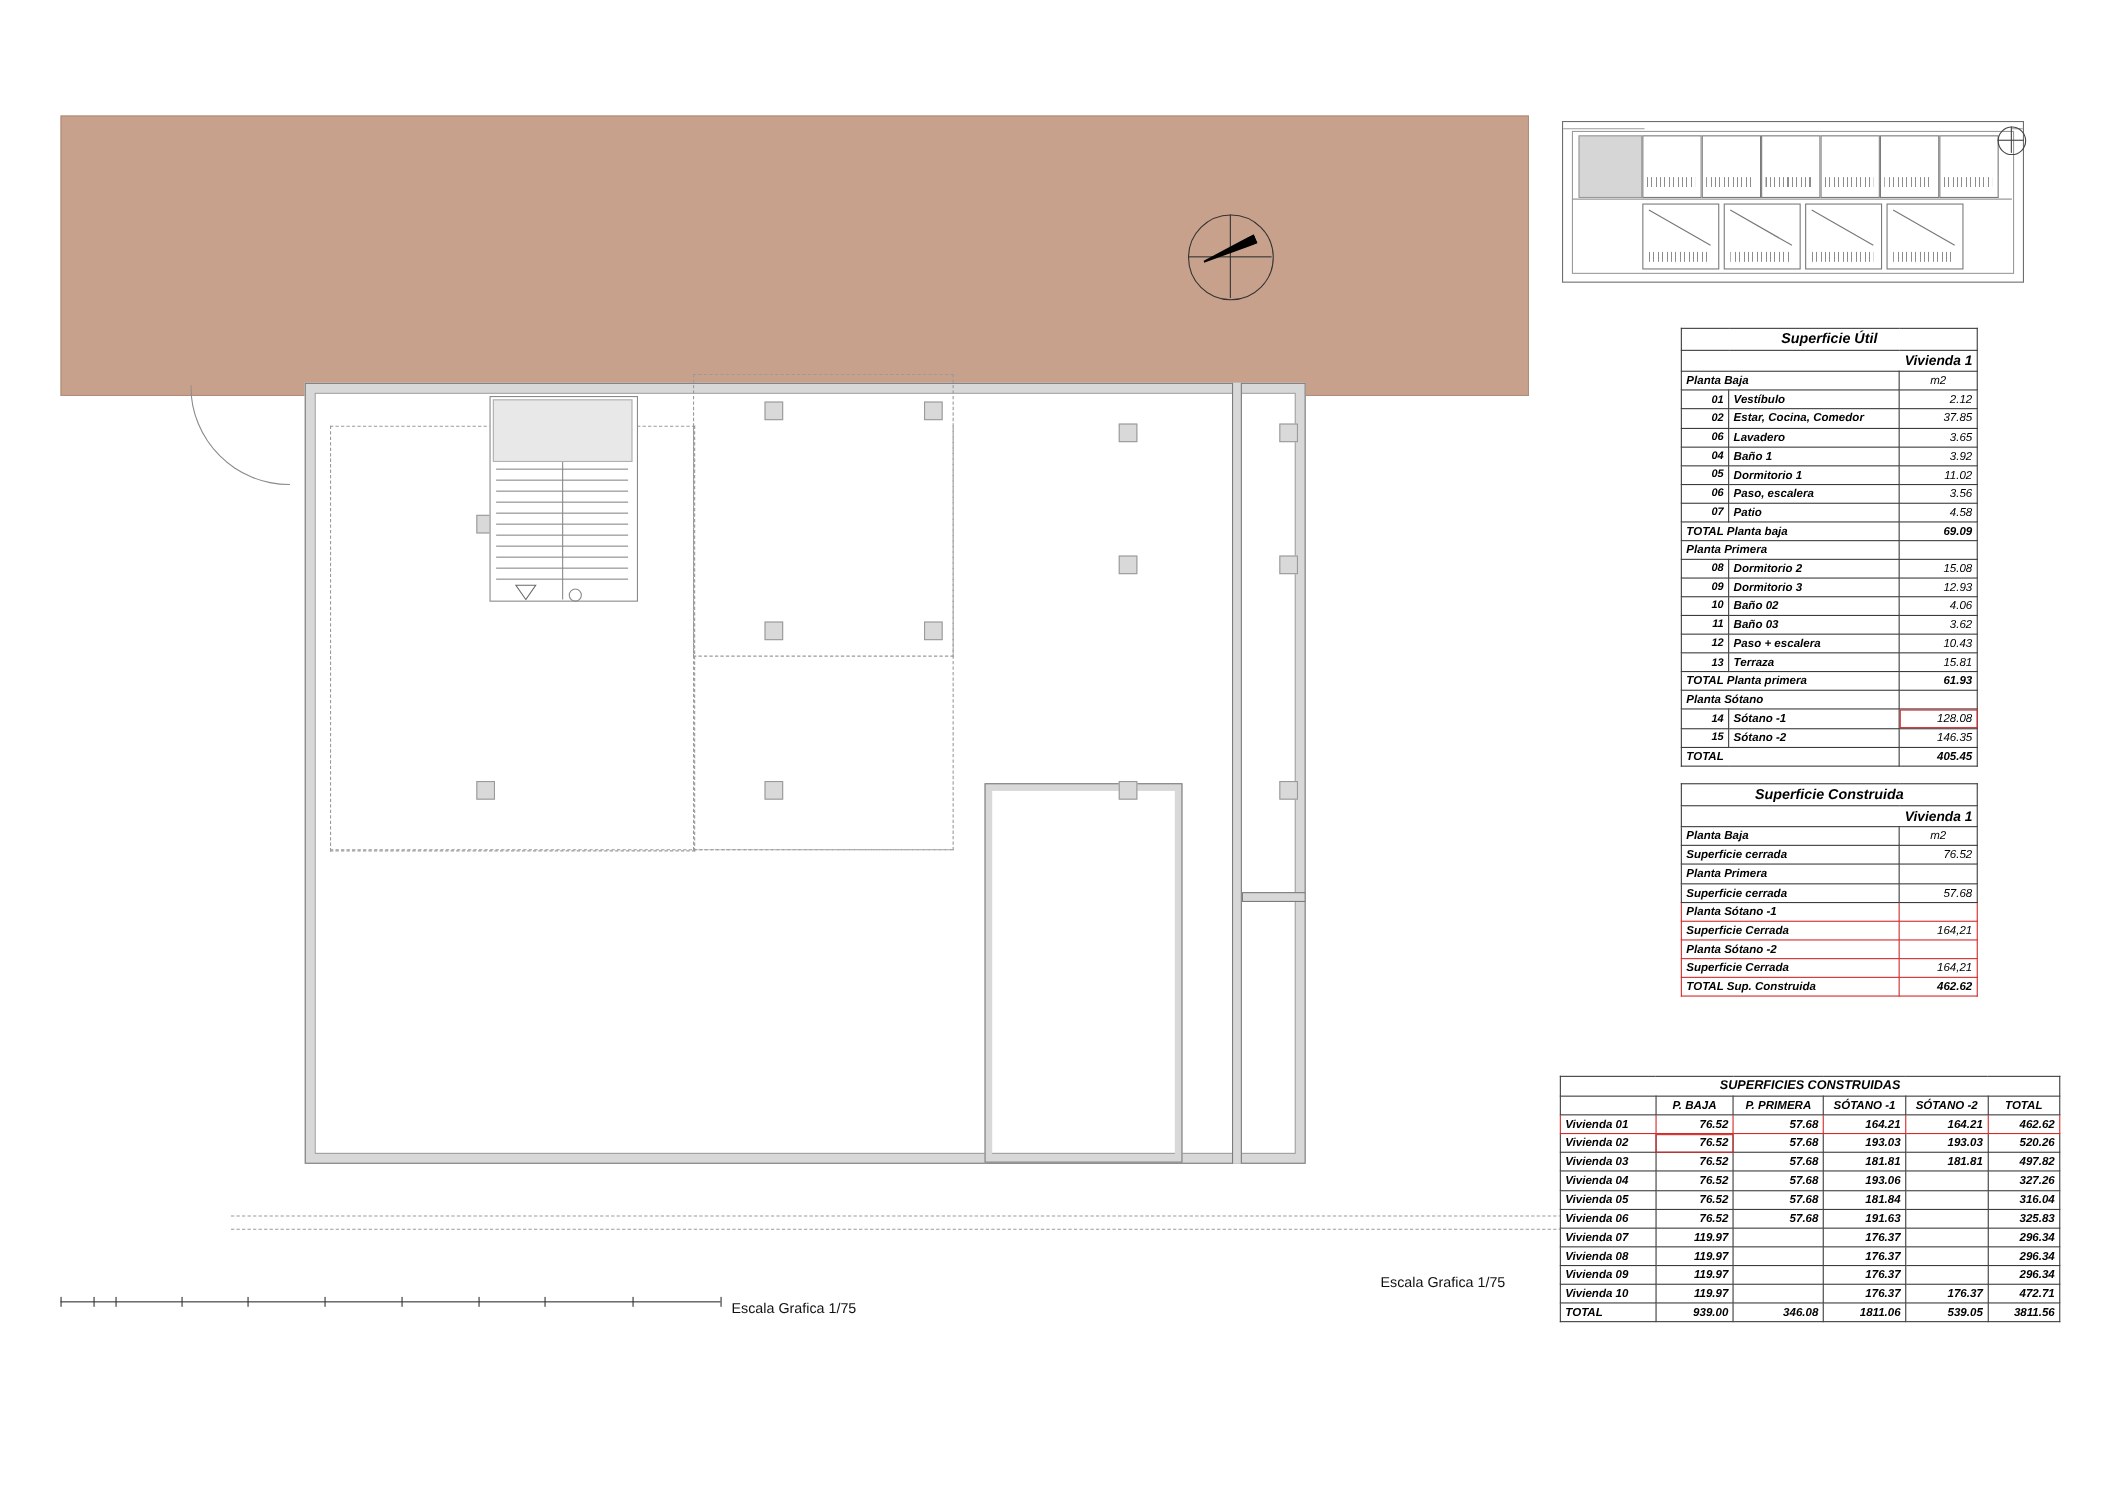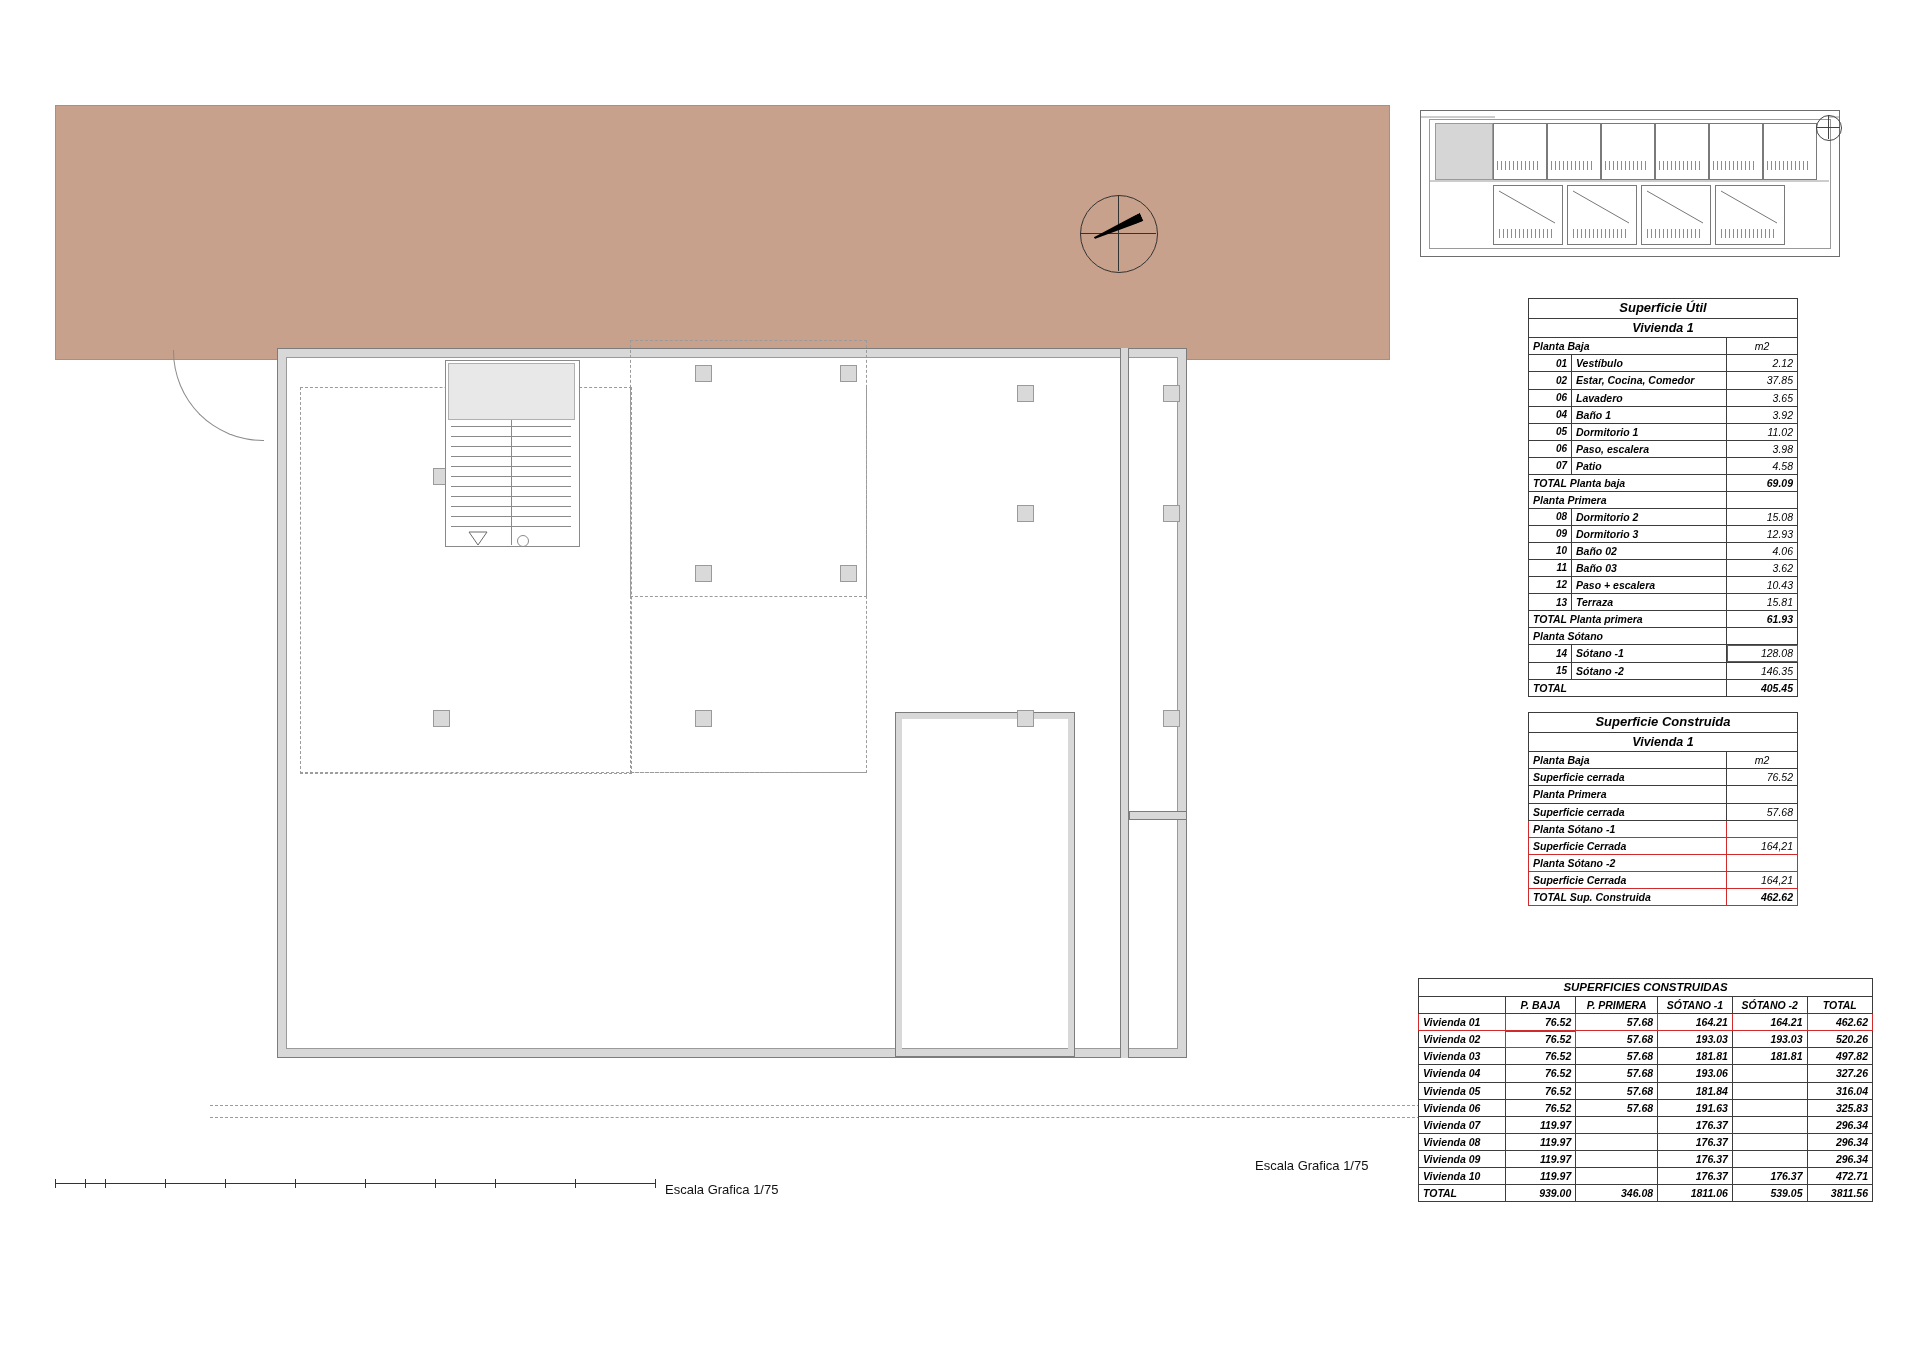--- a/index.html
+++ b/index.html
@@ -116,21 +116,21 @@
   .tbl-constr{position:absolute;left:110px;top:712px;width:270px;}
   .tbl-sup{position:absolute;left:0px;top:978px;width:455px;}
 
   .tbl-util td,.tbl-util th,
   .tbl-constr td,.tbl-constr th{
     border:1px solid #3c3c3c;padding:2px 4px;line-height:1.15;
   }
   .tbl-sup td,.tbl-sup th{border:1px solid #3c3c3c;padding:2px 4px;line-height:1.15;}
 
   .hdr-title{text-align:center;font-weight:bold;font-size:13px;padding:3px 0;}
-  .hdr-sub{text-align:center;font-weight:bold;font-size:12.5px;padding:2px 0;}
+  .hdr-sub{text-align:right;font-weight:bold;font-size:12.5px;padding:2px 0;}
   .sec{font-weight:bold;font-size:10.5px;}
   .num{text-align:right;width:34px;font-weight:bold;font-size:10px;}
   .val{text-align:right;width:62px;font-size:10.5px;}
   .valc{text-align:center;width:62px;font-size:10.5px;margin-left:26px;}
   .nm{font-weight:bold;font-size:10.5px;}
   .tot{font-weight:bold;margin-left:17px;}
   .redrow td{border-color:#d12a2a !important;}
   .red-outline{outline:1.5px solid #d12a2a;outline-offset:-1px;}
 
   .tbl-sup th{font-weight:bold;font-size:10.5px;text-align:center;}
@@ -309,21 +309,21 @@
             <td class="val">3.92</td>
           </tr>
         <tr>
             <td class="num">05</td>
             <td class="nm">Dormitorio 1</td>
             <td class="val">11.02</td>
           </tr>
         <tr>
             <td class="num">06</td>
             <td class="nm">Paso, escalera</td>
-            <td class="val">3.98</td>
+            <td class="val">3.56</td>
           </tr>
         <tr>
             <td class="num">07</td>
             <td class="nm">Patio</td>
             <td class="val">4.58</td>
           </tr>
         <tr>
             <td class="nm" colspan="2">TOTAL Planta baja</td>
             <td class="val tot">69.09</td>
           </tr>

